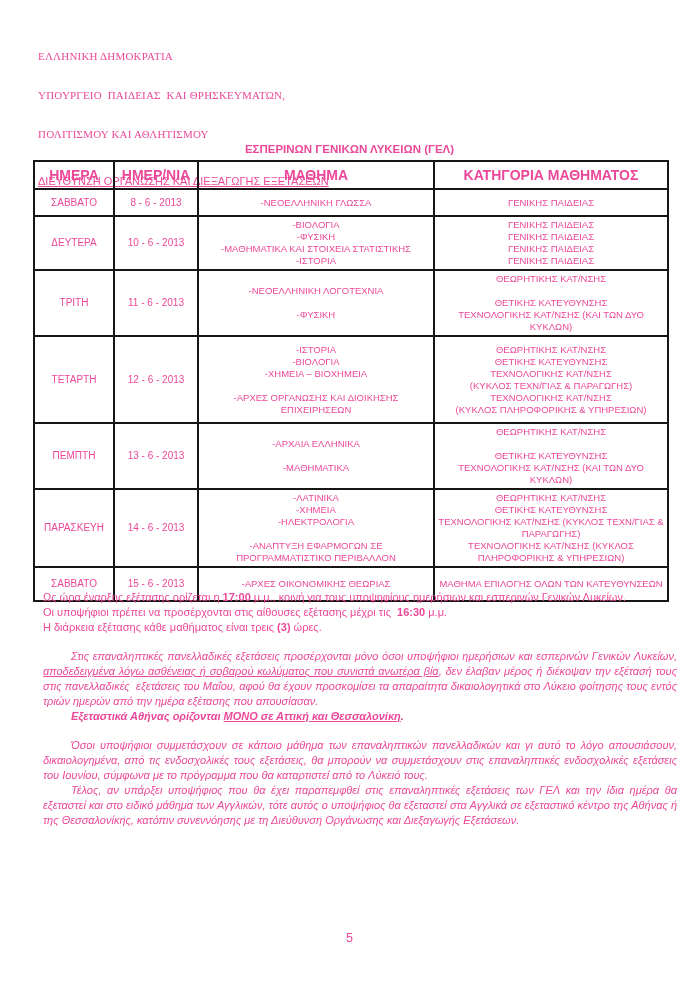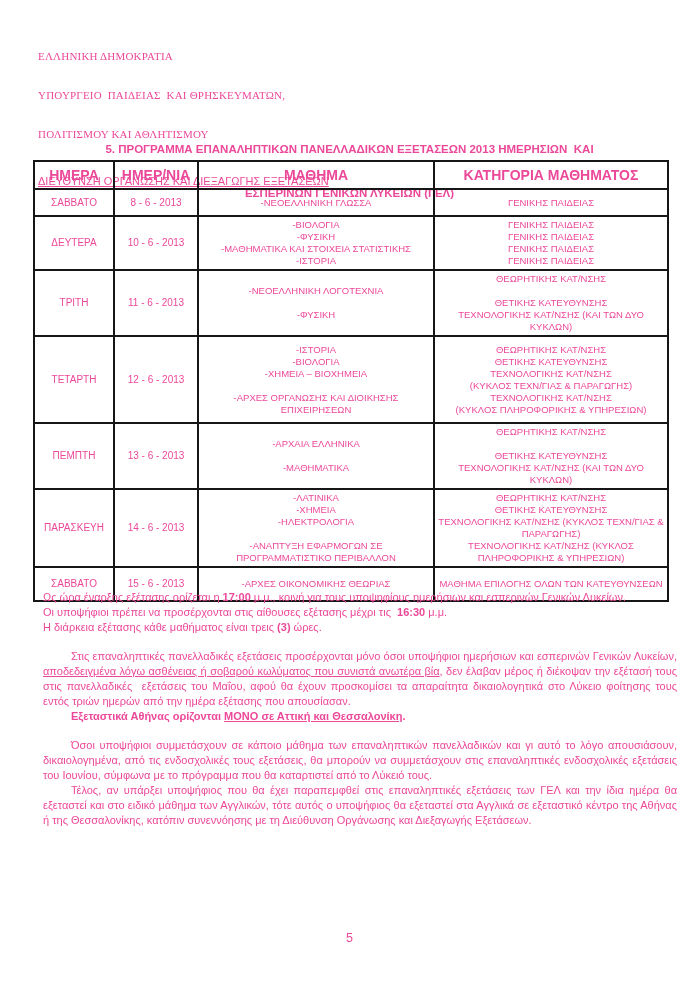--- a/index.html
+++ b/index.html
@@ -55,21 +55,21 @@
   .exam-table tr.r4{height:59px;}
   .exam-table tr.r5{height:75px;}
   .exam-table tr.r6{height:34px;}
   
   .notes{
     position:absolute;top:590px;left:43px;width:634px;
     font-size:11px;line-height:15px;
   }
   .para{white-space:pre-wrap;}
   .para.justify{text-align:justify;}
-  .para.indent{text-indent:28px;}
+  .para.indent{text-indent:28px;font-style:italic;}
   .b{font-weight:bold;}
   .u{text-decoration:underline;}
   [data-name="paragraph-eligibility"]{margin-top:14px;}
   [data-name="paragraph-absence"]{margin-top:14px;}
   
   .page-number{
     position:absolute;bottom:44px;left:0;right:0;
     text-align:center;font-size:12.5px;
   }
 </style>
@@ -79,21 +79,20 @@
 <div class="page" data-name="document-page">
 
   <div class="gov-header" data-name="letterhead">
     <div class="serif" data-name="letterhead-line-republic">ΕΛΛΗΝΙΚΗ ΔΗΜΟΚΡΑΤΙΑ</div>
     <div class="serif" data-name="letterhead-line-ministry">ΥΠΟΥΡΓΕΙΟ  ΠΑΙΔΕΙΑΣ  ΚΑΙ ΘΡΗΣΚΕΥΜΑΤΩΝ,</div>
     <div class="serif" data-name="letterhead-line-ministry2">ΠΟΛΙΤΙΣΜΟΥ ΚΑΙ ΑΘΛΗΤΙΣΜΟΥ</div>
     <div class="dir-line" data-name="letterhead-line-directorate">ΔΙΕΥΘΥΝΣΗ ΟΡΓΑΝΩΣΗΣ ΚΑΙ ΔΙΕΞΑΓΩΓΗΣ ΕΞΕΤΑΣΕΩΝ</div>
   </div>
 
   <div class="doc-title" data-name="page-title">
-    <div data-name="page-title-line-1">5. ΠΡΟΓΡΑΜΜΑ ΕΠΑΝΑΛΗΠΤΙΚΩΝ ΠΑΝΕΛΛΑΔΙΚΩΝ ΕΞΕΤΑΣΕΩΝ 2013 ΗΜΕΡΗΣΙΩΝ  ΚΑΙ</div>
     <div data-name="page-title-line-2">ΕΣΠΕΡΙΝΩΝ ΓΕΝΙΚΩΝ ΛΥΚΕΙΩΝ (ΓΕΛ)</div>
   </div>
 
   <table class="exam-table" data-name="exam-schedule-table">
     <colgroup>
       <col class="w-day">
         <col class="w-date">
         <col class="w-subj">
         <col class="w-cat">
     </colgroup>

